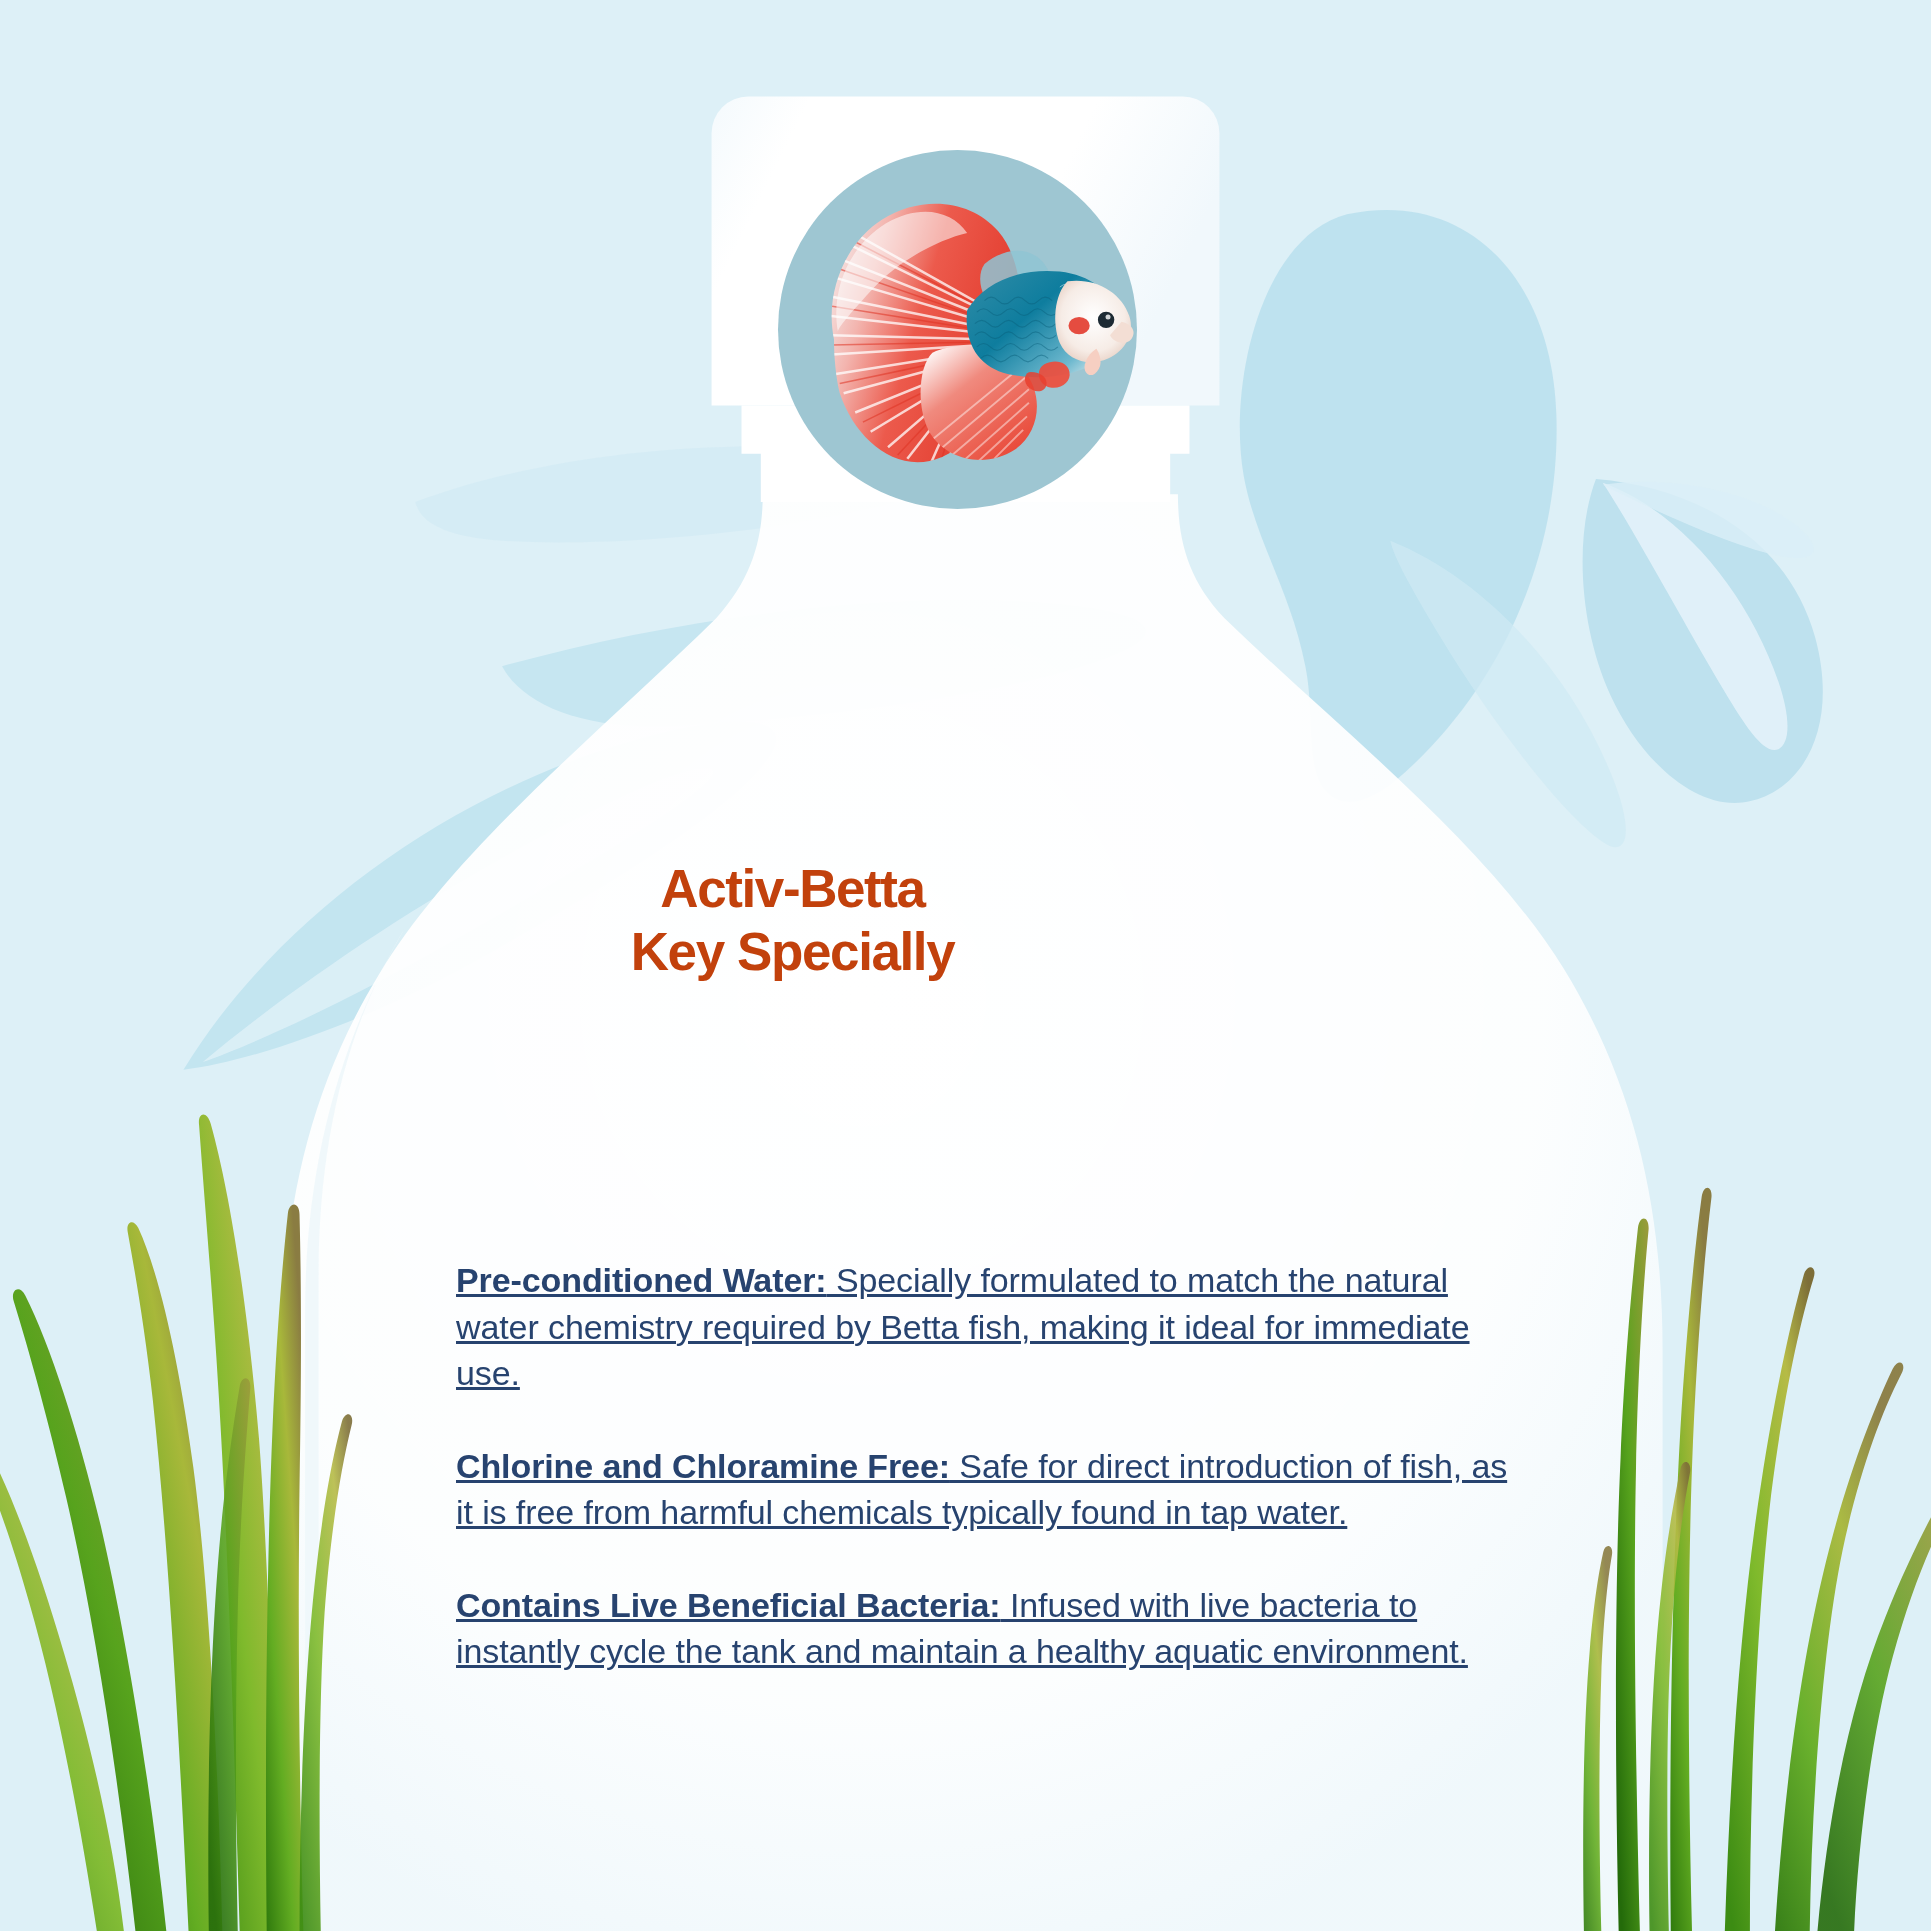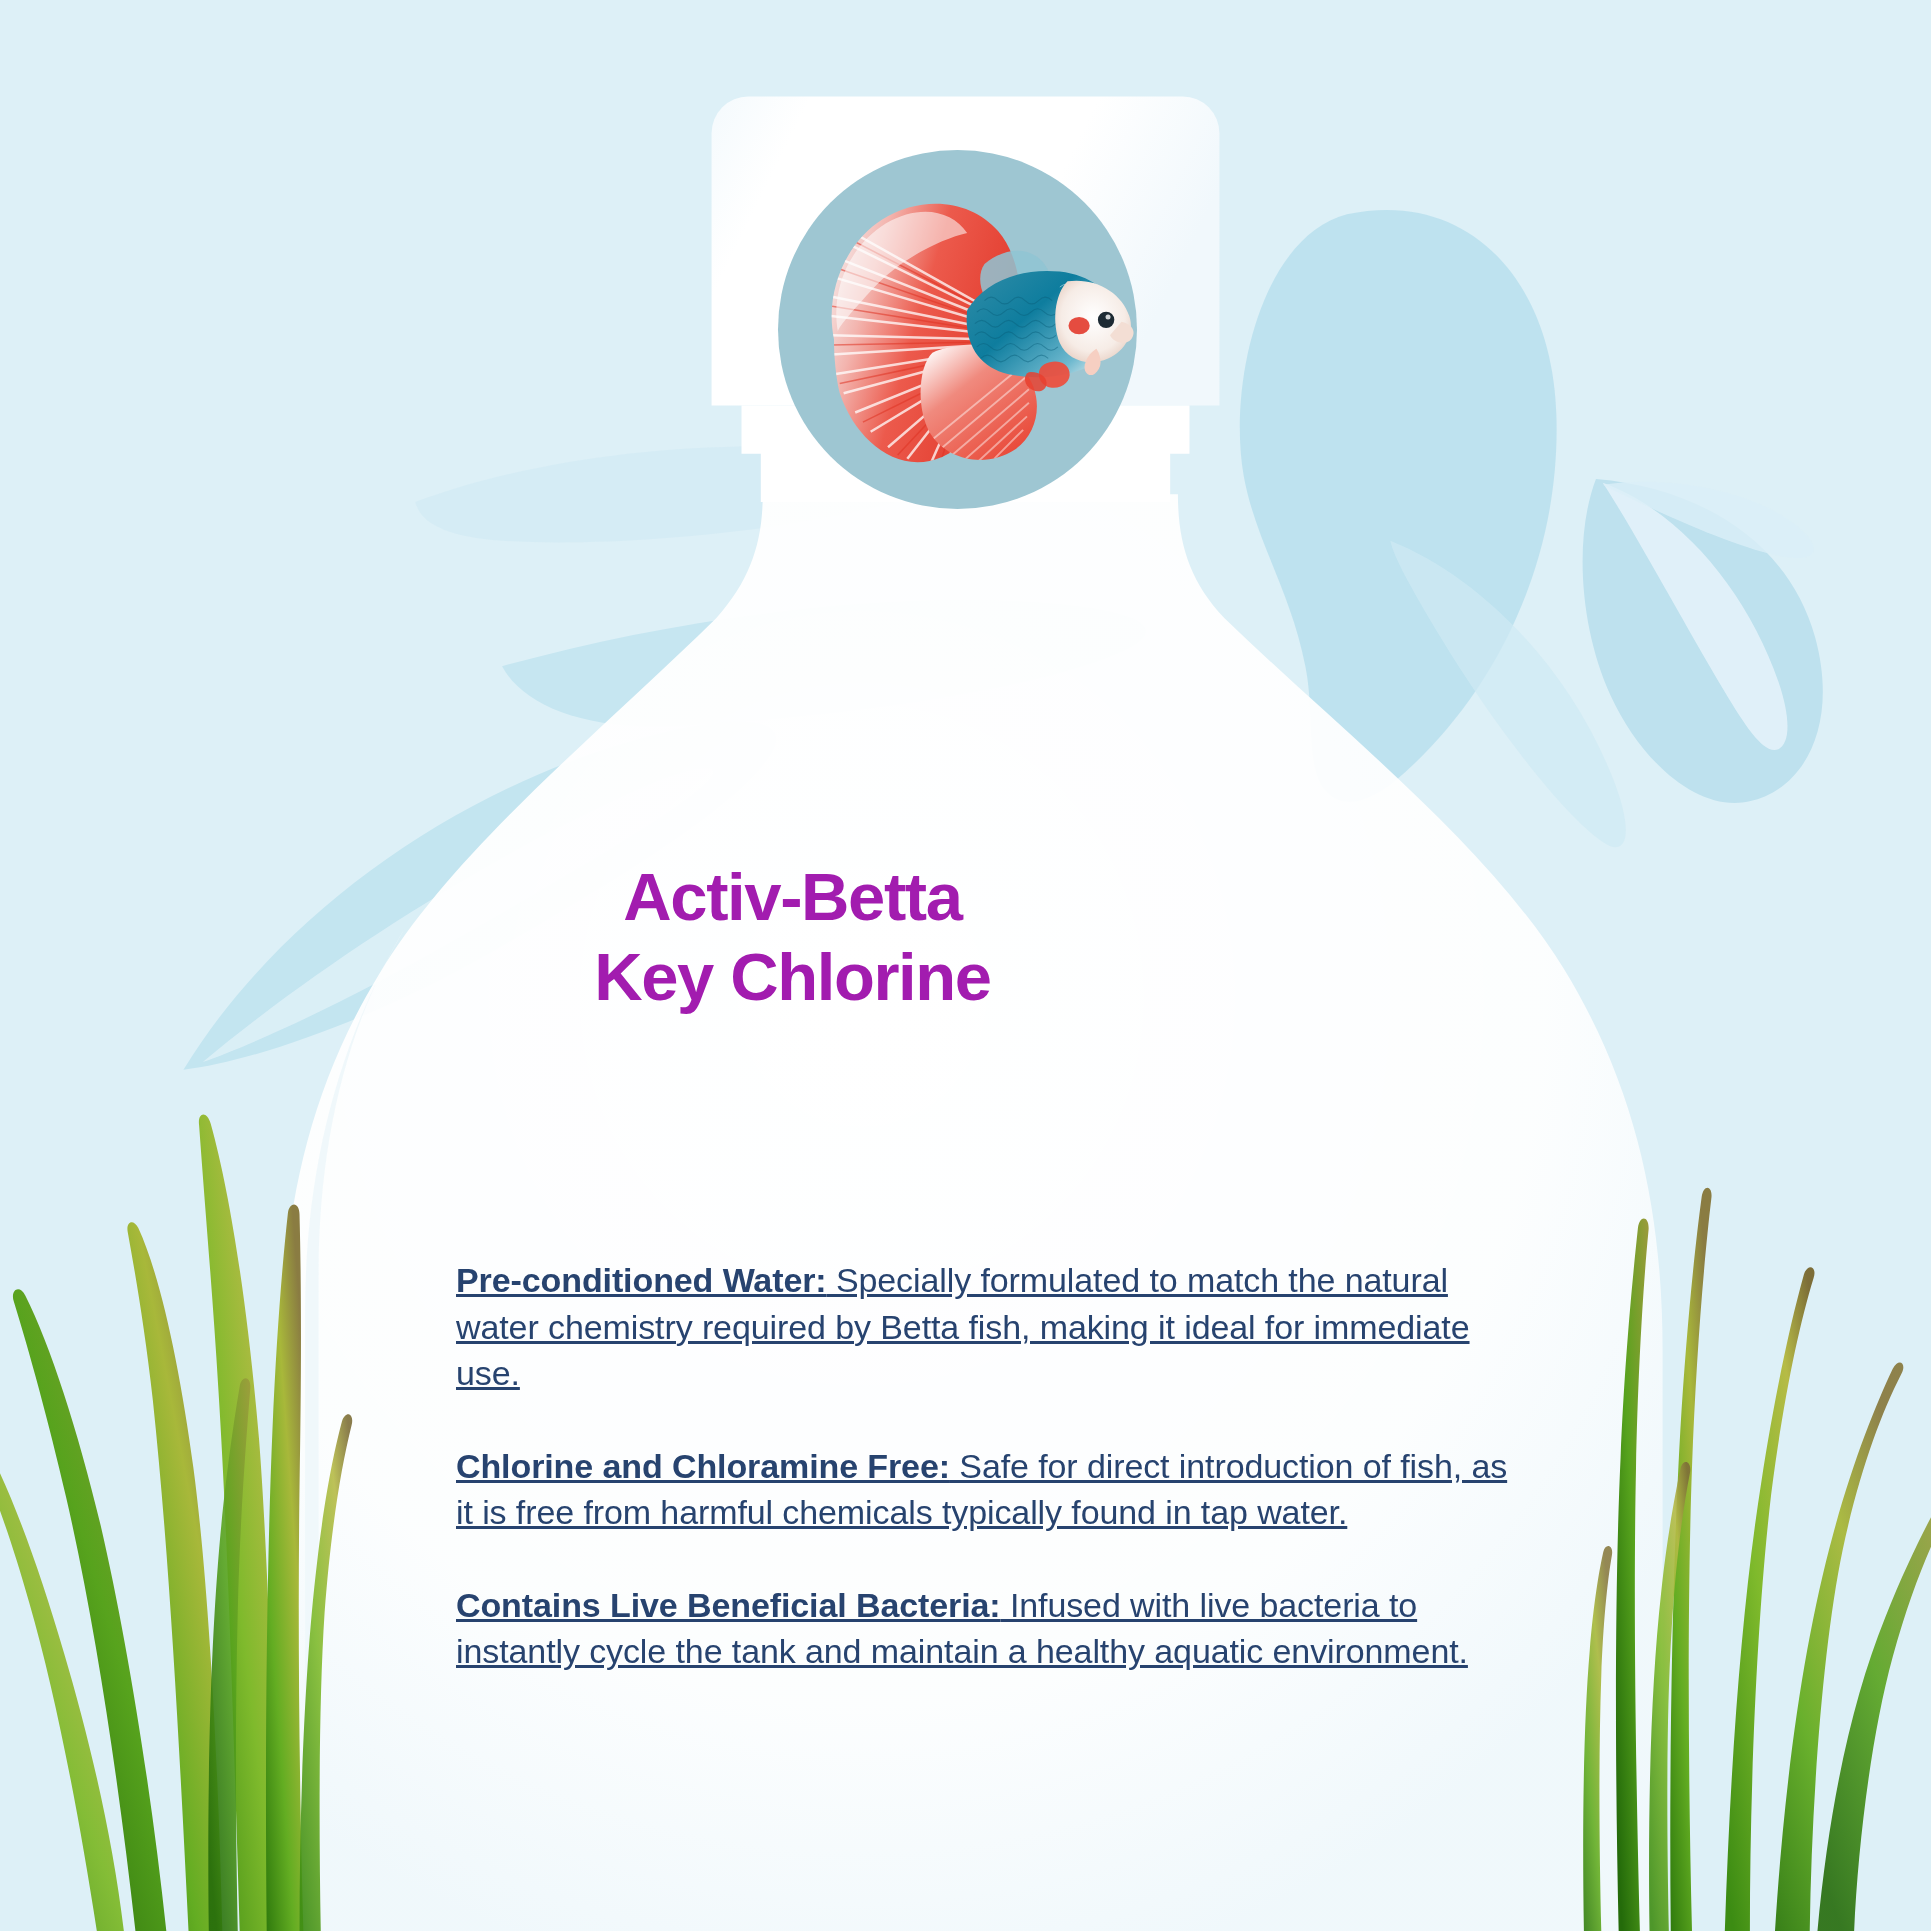--- a/index.html
+++ b/index.html
@@ -26,23 +26,23 @@
     overflow:hidden;
   }
   #fish-svg { position:absolute; left:0; top:0; width:359px; height:359px; }
 
   
   #title-block {
     position:absolute;
     left:0; top:857px;
     width:1585px;
     text-align:center;
-    color:#a21caf;
+    color:#c2410c;
     font-weight:bold;
-    font-size:67px;
+    font-size:53px;
     line-height:1.19;
     letter-spacing:-1.4px;
   }
   #features-block {
     position:absolute;
     left:456px; top:1257px;
     width:1062px;
     color:#27436f;
   }
   .feature {
@@ -248,21 +248,21 @@
 
       <path d="M276 222 C288 216 300 220 302 230 C304 240 294 248 282 246
                C270 244 266 228 276 222 Z" fill="#ef4a38" opacity="0.9"></path>
       <path d="M262 230 C272 230 280 236 278 244 C276 252 264 252 258 244
                C254 238 256 230 262 230 Z" fill="#e8402f" opacity="0.85"></path>
     </svg>
   </div>
 
   <div id="title-block">
     <div>Activ-Betta</div>
-    <div>Key Chlorine</div>
+    <div>Key Specially</div>
   </div>
 
   <div id="features-block">
     <p class="feature">
       <b>Pre-conditioned Water:</b><span> Specially formulated to match the natural water chemistry required by Betta fish, making it ideal for immediate use.</span>
     </p>
     <p class="feature">
       <b>Chlorine and Chloramine Free:</b><span> Safe for direct introduction of fish, as it is free from harmful chemicals typically found in tap water.</span>
     </p>
     <p class="feature">

